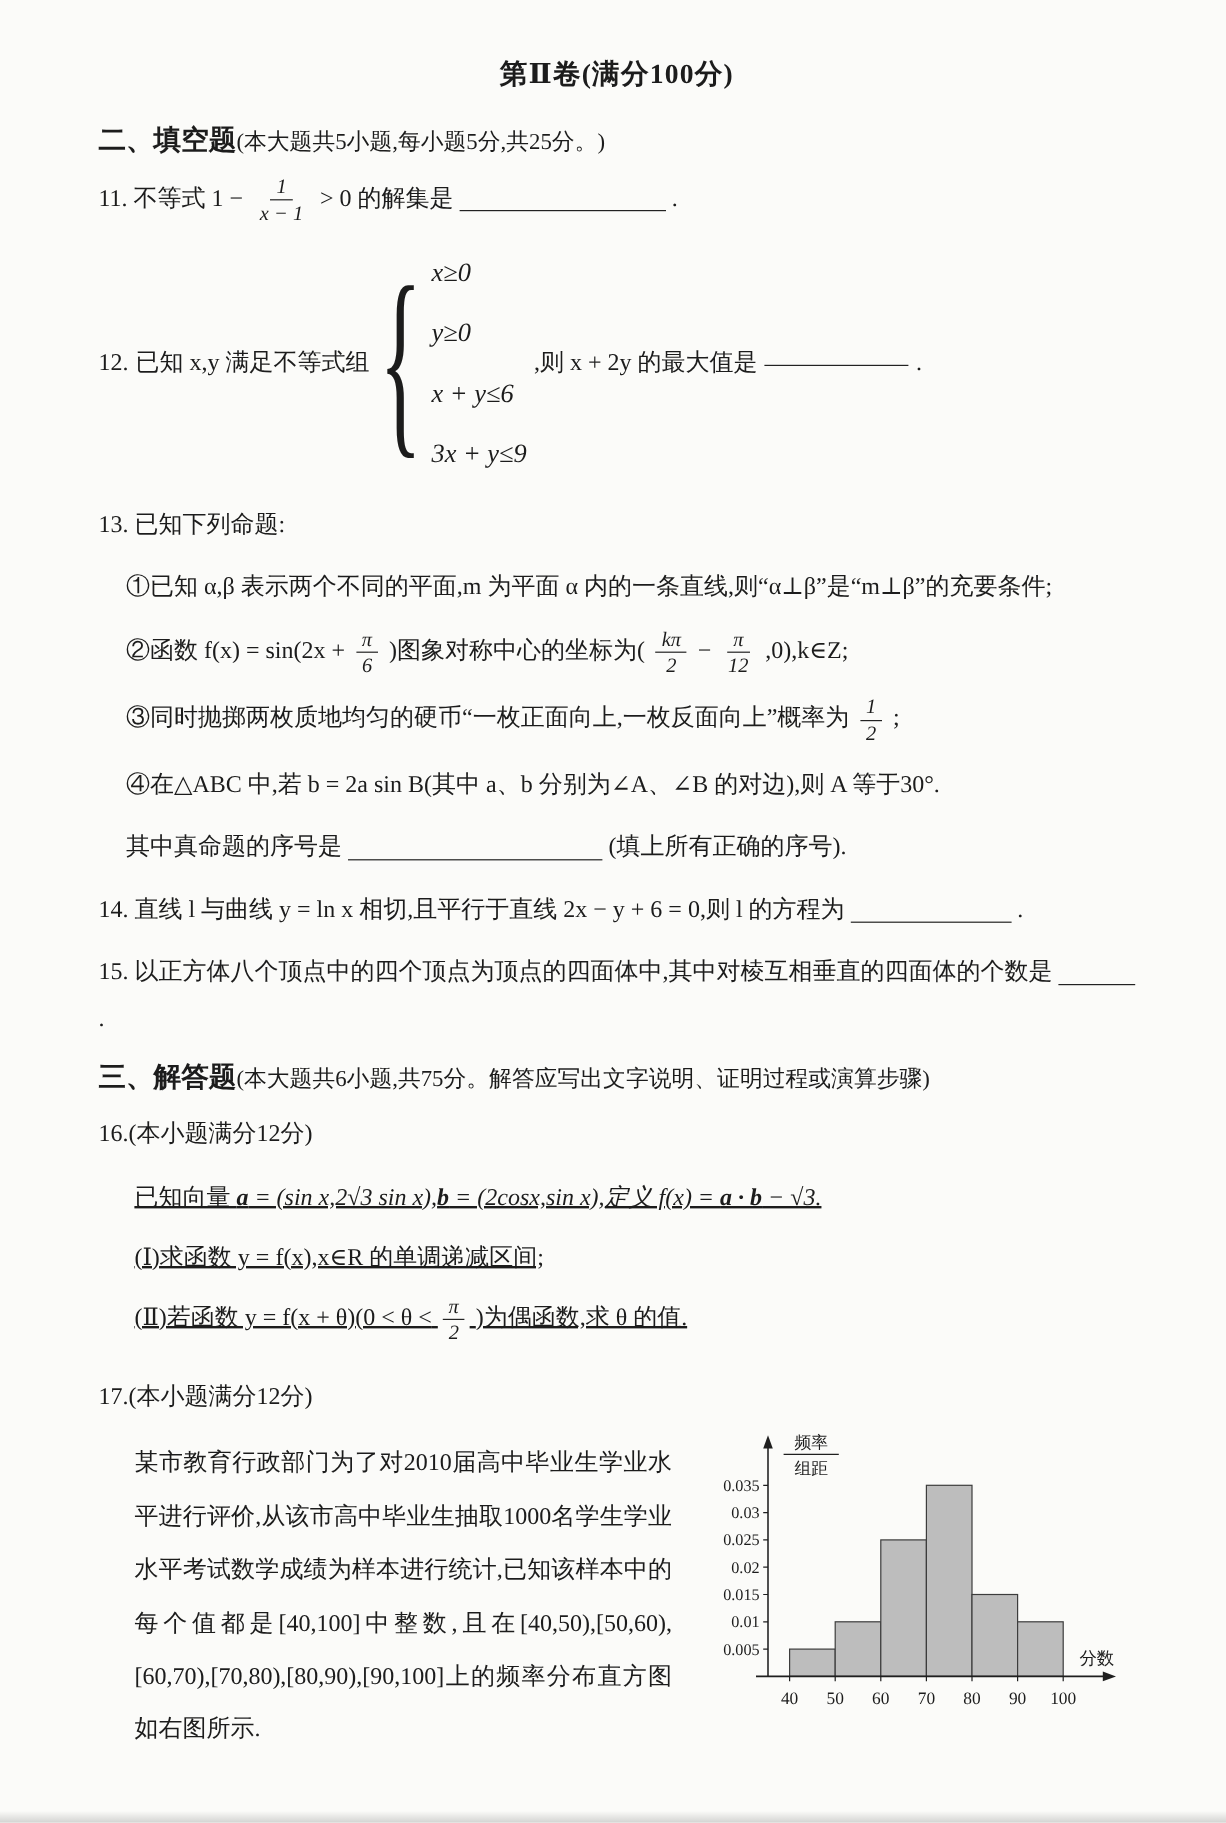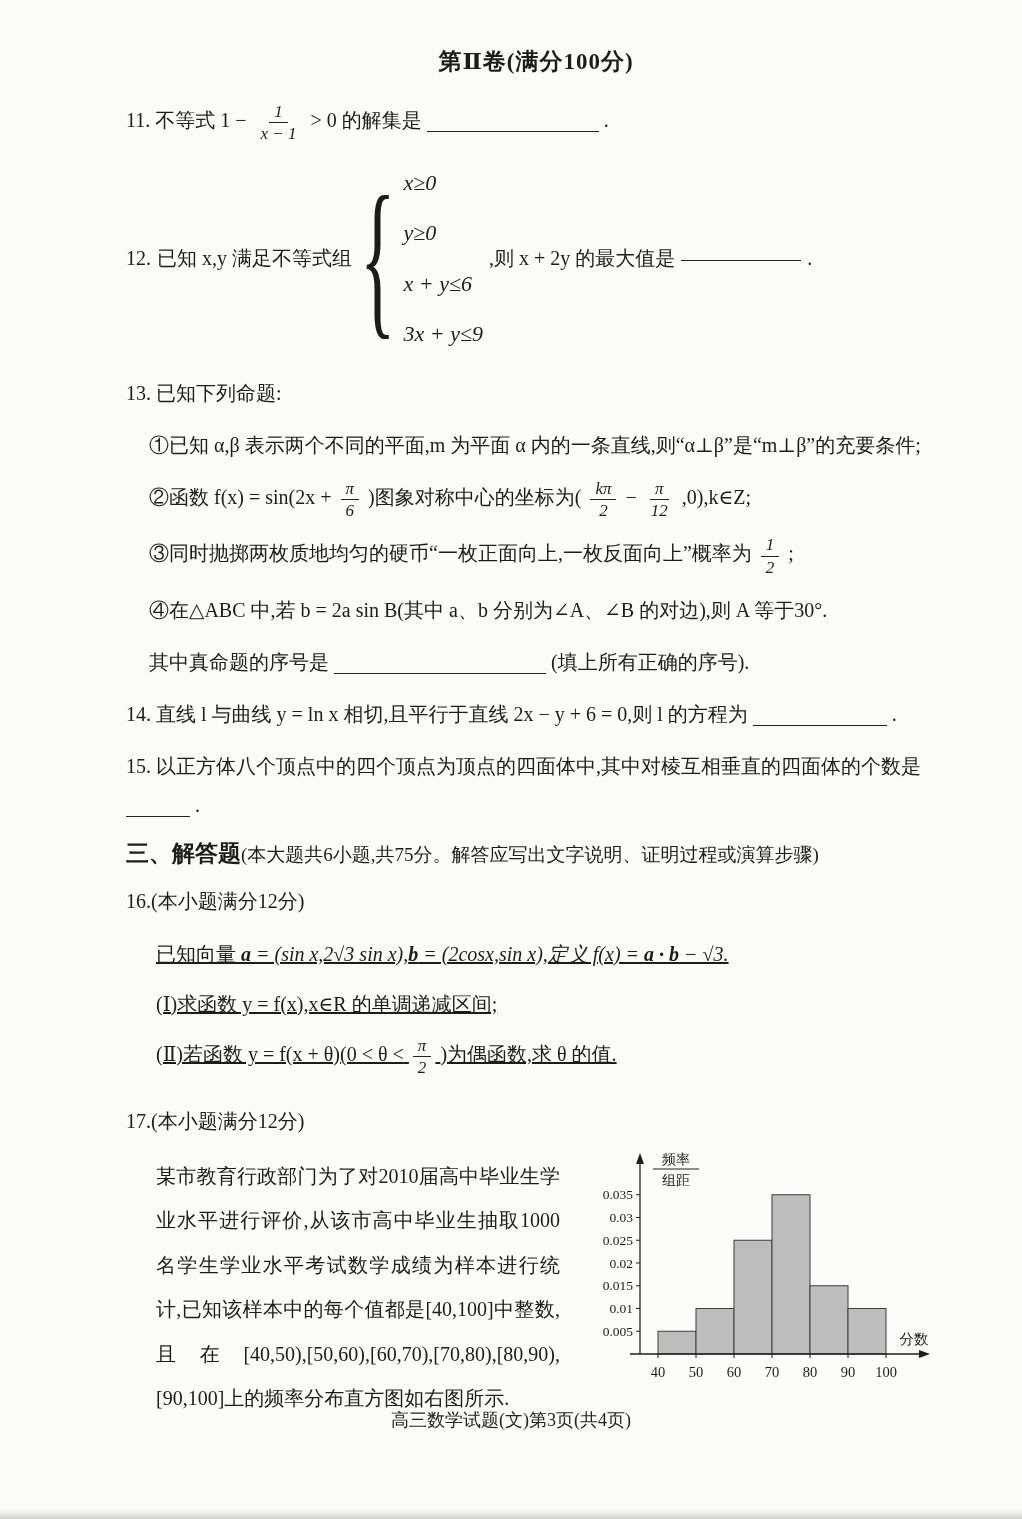--- a/index.html
+++ b/index.html
@@ -1,20 +1,20 @@
 <!DOCTYPE html>
 <html><head>
 <meta charset="utf-8">
 <style>
   * { margin:0; padding:0; box-sizing:border-box; }
   html, body { background:#e9e9e7; }
   .page {
     position:relative; width:1022px; height:1519px; margin:0 auto;
     background:#fbfbf9; color:#1c1c1c; overflow:hidden;
-    font-family:"Liberation Serif","DejaVu Serif",serif; font-size:20px;padding-left:44px;
+    font-family:"Liberation Serif","DejaVu Serif",serif; font-size:20px;
   }
   .content { padding:46px 76px 0 82px; }
   .title { text-align:center; font-size:23px; font-weight:bold; letter-spacing:1px; margin-bottom:24px; }
   .sec-head { margin:8px 0 12px; }
   .sec-head .h { font-size:23px; font-weight:bold; }
   .sec-head .n { font-size:19px; }
   .q { margin:13px 0; line-height:1.95; }
   .indent { margin-left:23px; }
   .math { font-style:italic; }
   .frac { display:inline-flex; flex-direction:column; align-items:center; vertical-align:middle; margin:0 4px; line-height:1.25; font-size:17px; }
@@ -33,20 +33,23 @@
   .scan-bottom { position:absolute; left:0; right:0; bottom:0; height:10px; background:linear-gradient(to bottom, rgba(0,0,0,0), rgba(0,0,0,0.16)); }
 </style>
 </head>
 <body>
 
 <div class="page">
   <div class="content">
 
     <div class="title">第Ⅱ卷(满分100分)</div>
 
+    <div class="sec-head">
+      <span class="h">二、填空题</span><span class="n">(本大题共5小题,每小题5分,共25分。)</span>
+    </div>
 
     <div class="q">
       <span>11.</span>
       <span>不等式 1 −</span>
       <span class="frac math">
           <span class="fn">1</span>
           <span class="fd">x − 1</span>
         </span>
       <span>&gt; 0 的解集是</span>
       <span class="blank" style="width:172px"></span>
@@ -194,15 +197,14 @@
             <text x="102" y="16" text-anchor="middle" font-size="14" fill="#1c1c1c">频率</text>
             <line x1="79" y1="21" x2="125" y2="21" stroke="#1f1f1f" stroke-width="1"></line>
             <text x="102" y="37" text-anchor="middle" font-size="14" fill="#1c1c1c">组距</text>
             <text x="340" y="196" text-anchor="middle" font-size="14.5" fill="#1c1c1c">分数</text>
           </svg>
       </div>
     </div>
 
   </div>
 
-  <div class="footer">高三数学试题(文)第3页(共4页)</div>
   <div class="scan-bottom"></div>
 </div>
 
 </body></html>

